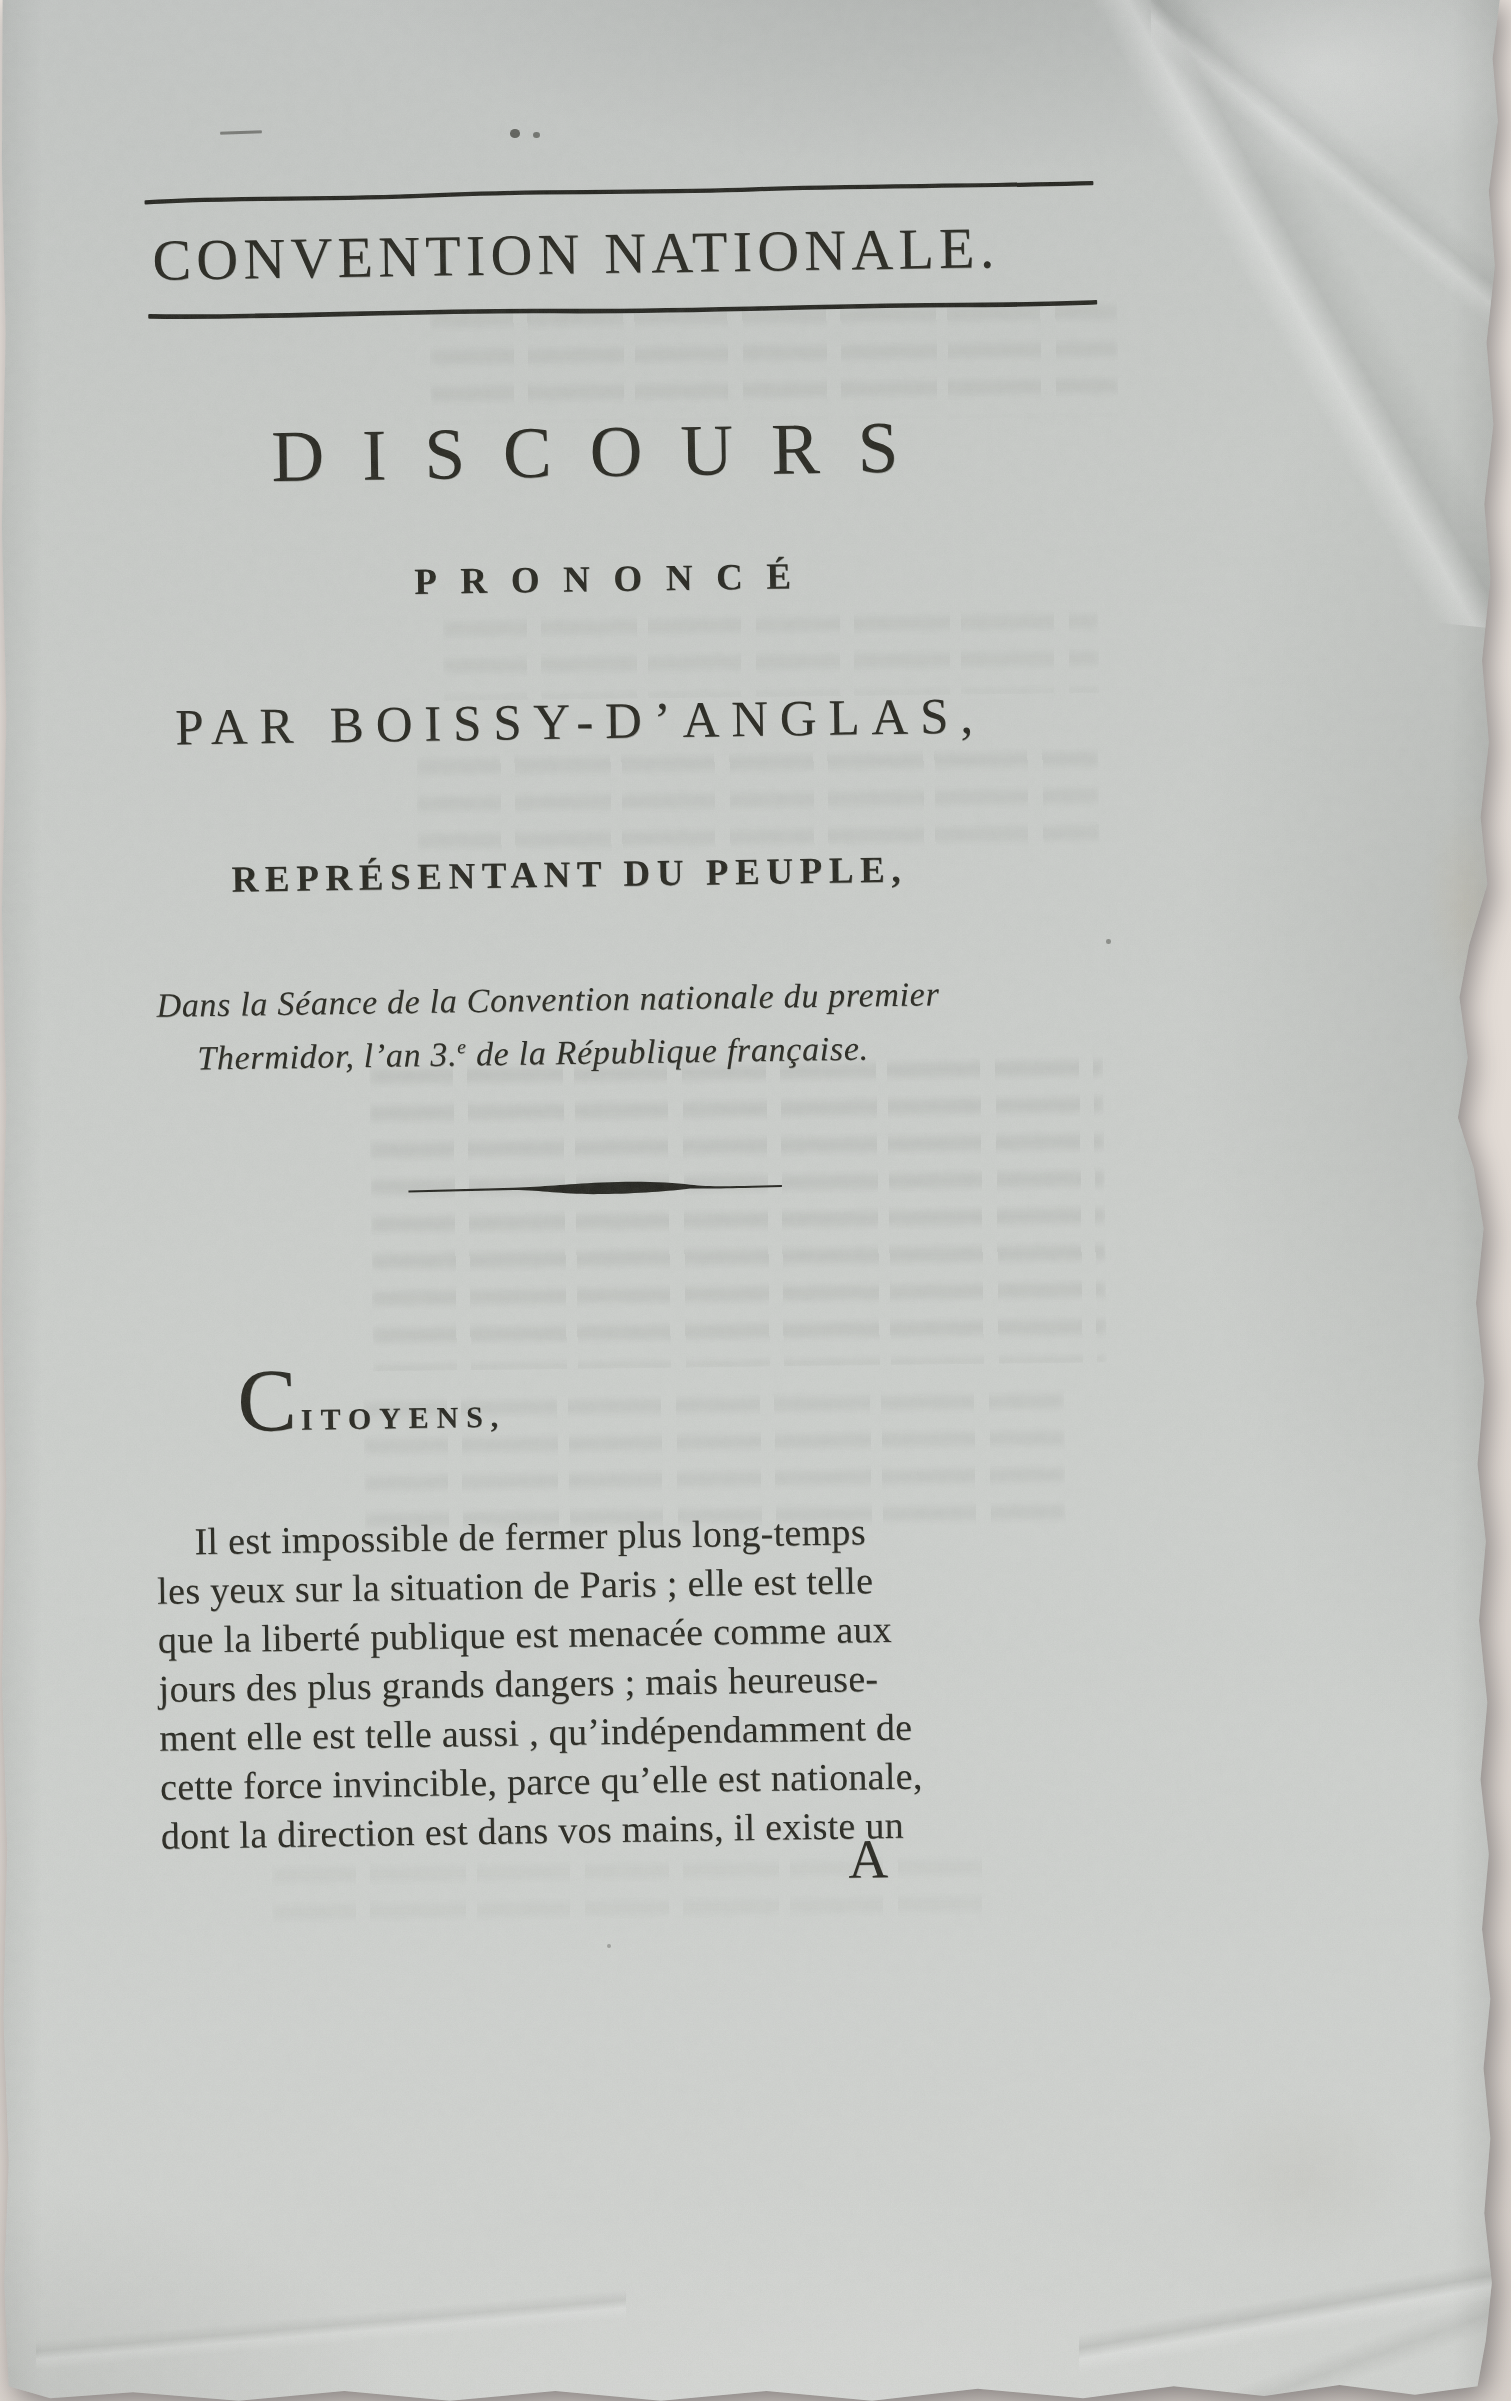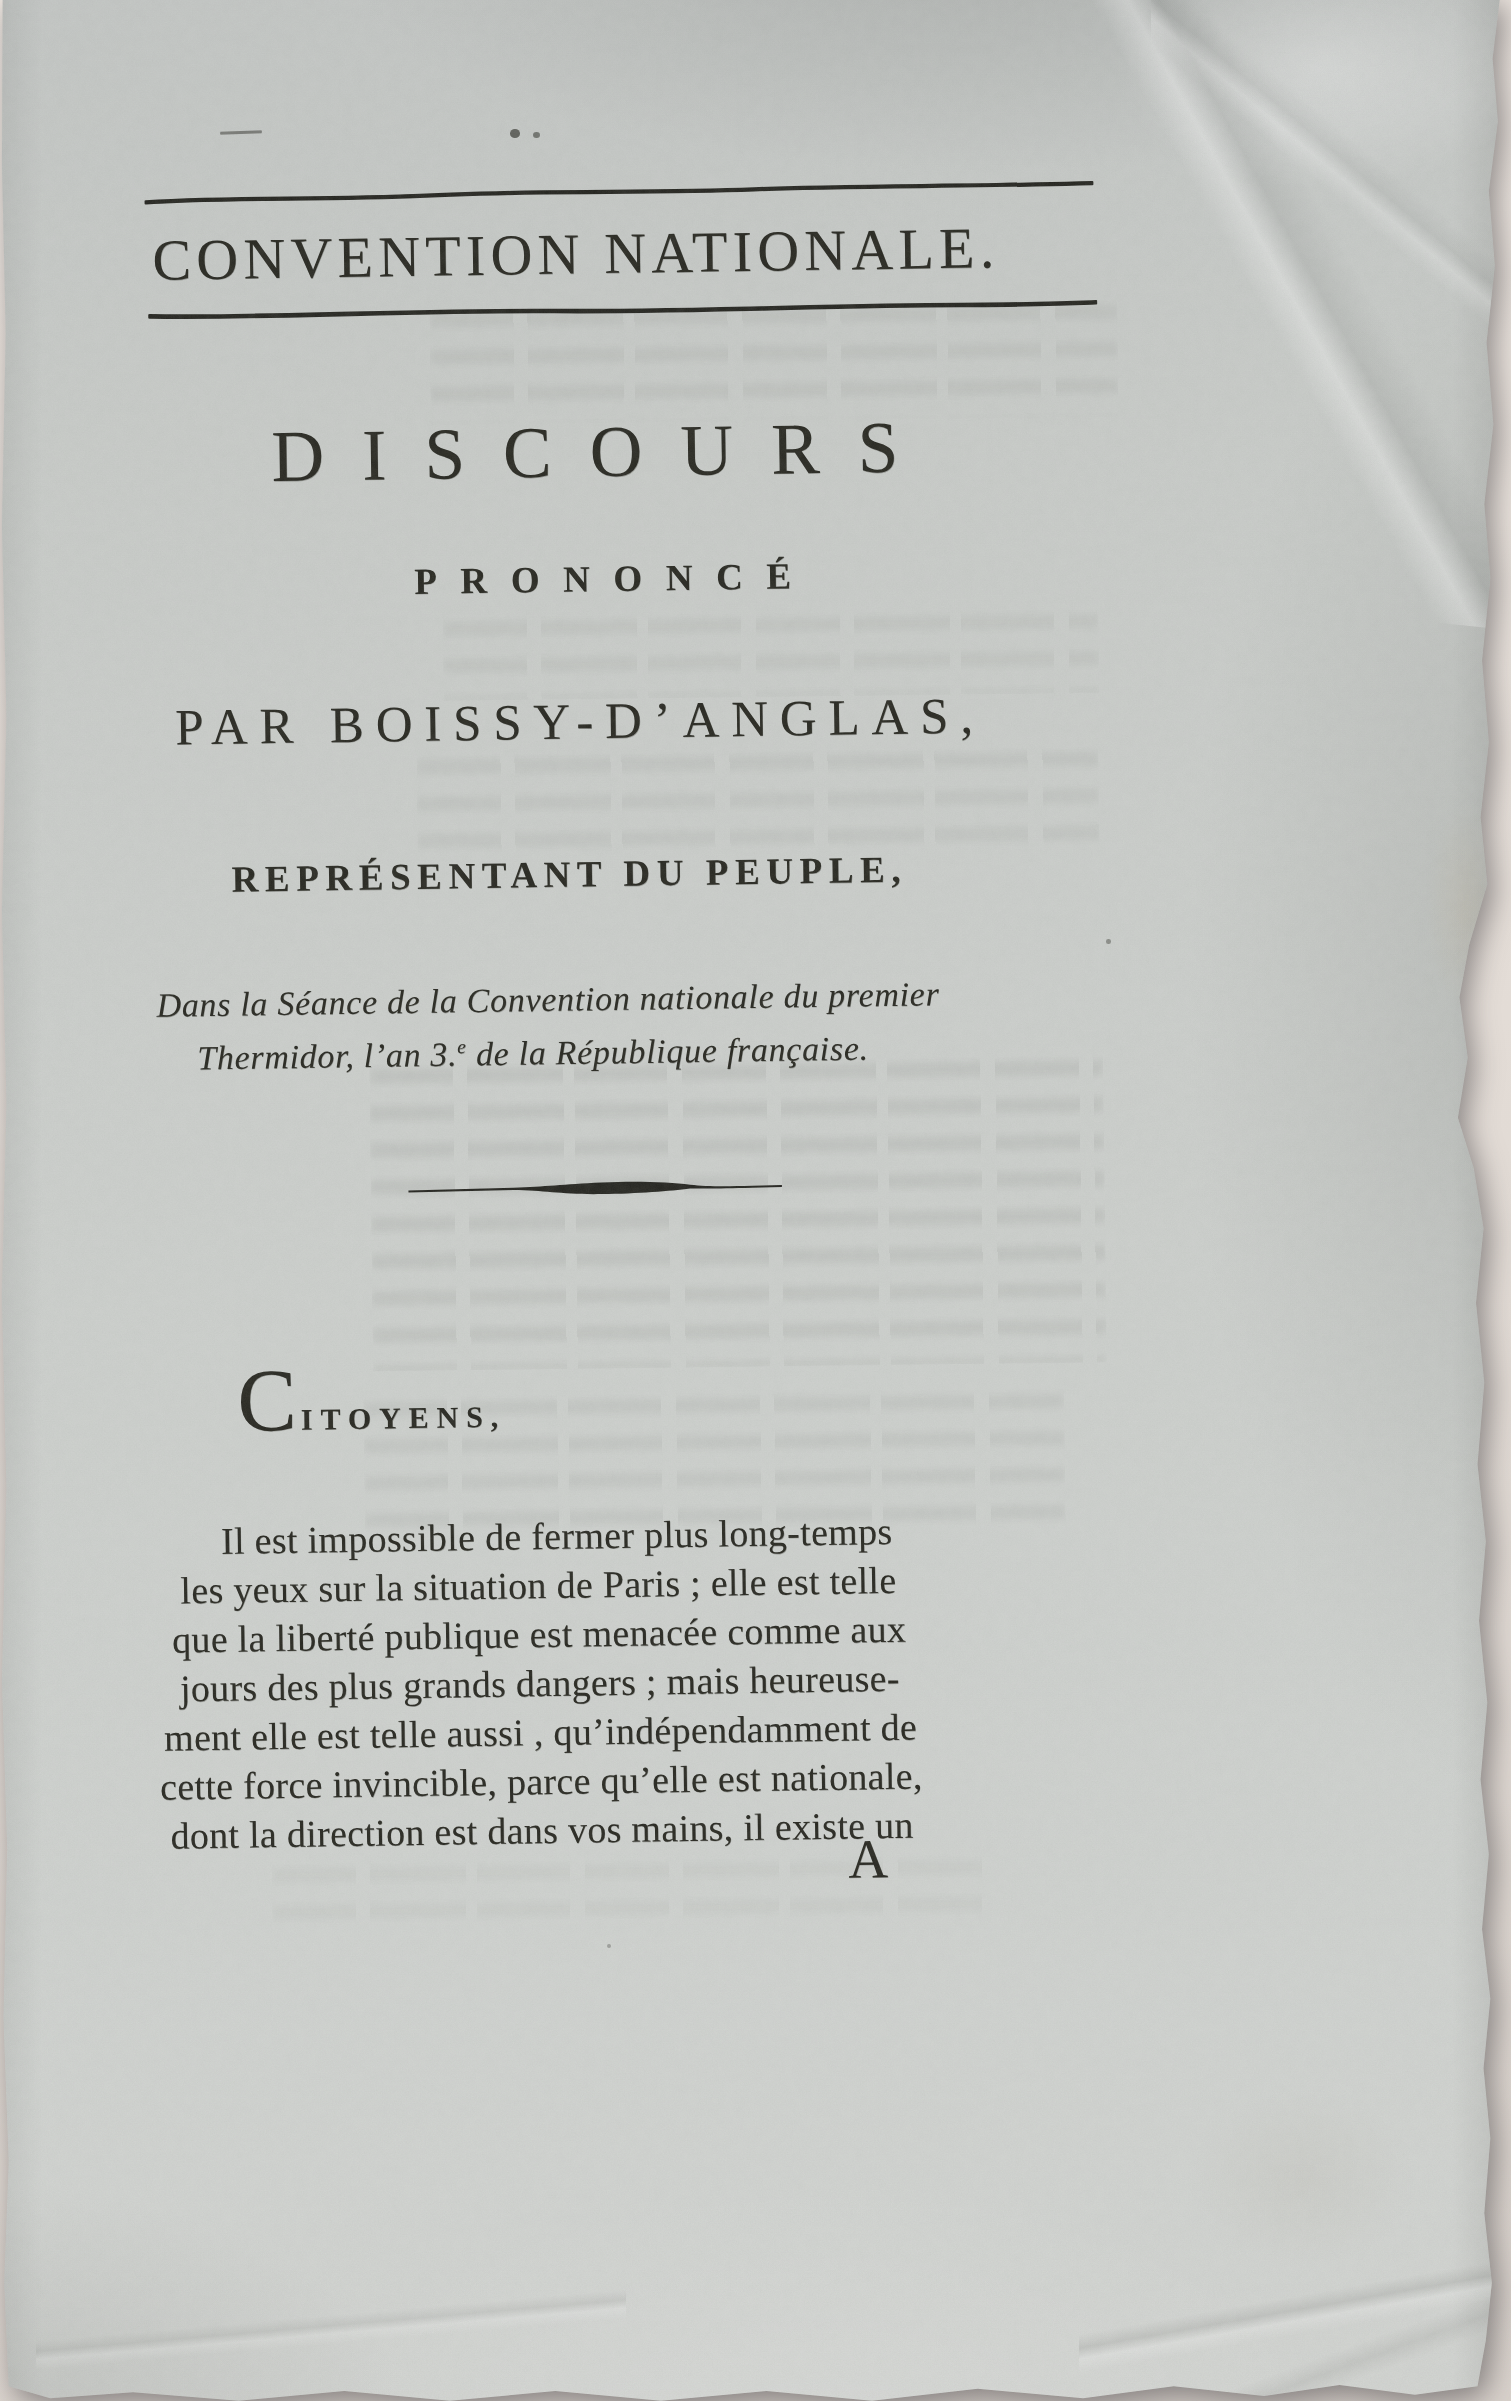--- a/index.html
+++ b/index.html
@@ -2,21 +2,21 @@
 <html style="font-size:10.5px"><head>
 <meta charset="utf-8">
 <style>
   html,body{margin:0;padding:0;}
   body{
     width:1512px;height:2401px;
     background:linear-gradient(160deg,#efe8e2 0%,#e6dfd9 40%,#d8d1cb 100%);
     overflow:hidden;
     font-family:"Liberation Serif","DejaVu Serif",serif;
   }
-  .stage{position:relative;width:1512px;height:1950px;text-align:center;}
+  .stage{position:relative;width:1512px;height:1950px;}
   .sheet-wrap{position:absolute;inset:0;filter:drop-shadow(6.6px 9.2px 14.4px rgba(45,44,48,.5));}
   .sheet{
     position:absolute;left:-2.6px;top:-3.9px;width:1508px;height:2407px;
     background:
       radial-gradient(341px 197px at 88% 3%, rgba(255,255,255,.33), transparent 62%),
       radial-gradient(983px 341px at 65% -2%, rgba(98,101,98,.20), transparent 66%),
       radial-gradient(472px 1115px at 101.5% 42%, rgba(108,110,106,.20), transparent 72%),
       radial-gradient(590px 341px at 0% 101%, rgba(104,106,102,.16), transparent 70%),
       radial-gradient(787px 406px at 55% 102%, rgba(255,255,255,.10), transparent 70%),
       linear-gradient(90deg, rgba(92,94,92,.13) 0%, transparent 3%, transparent 96.5%, rgba(118,118,114,.22) 100%),

